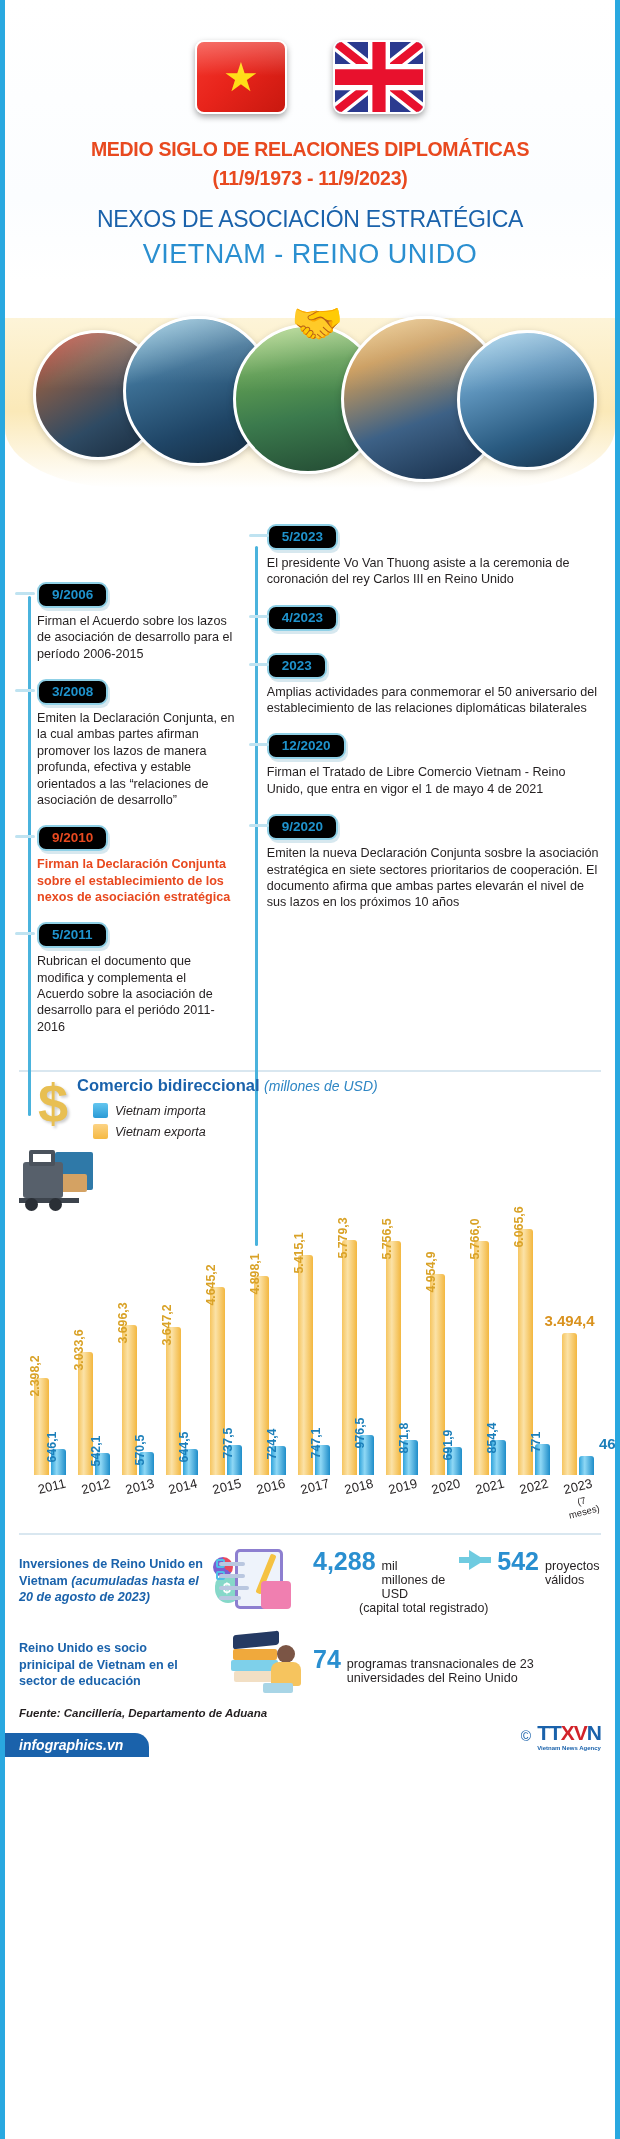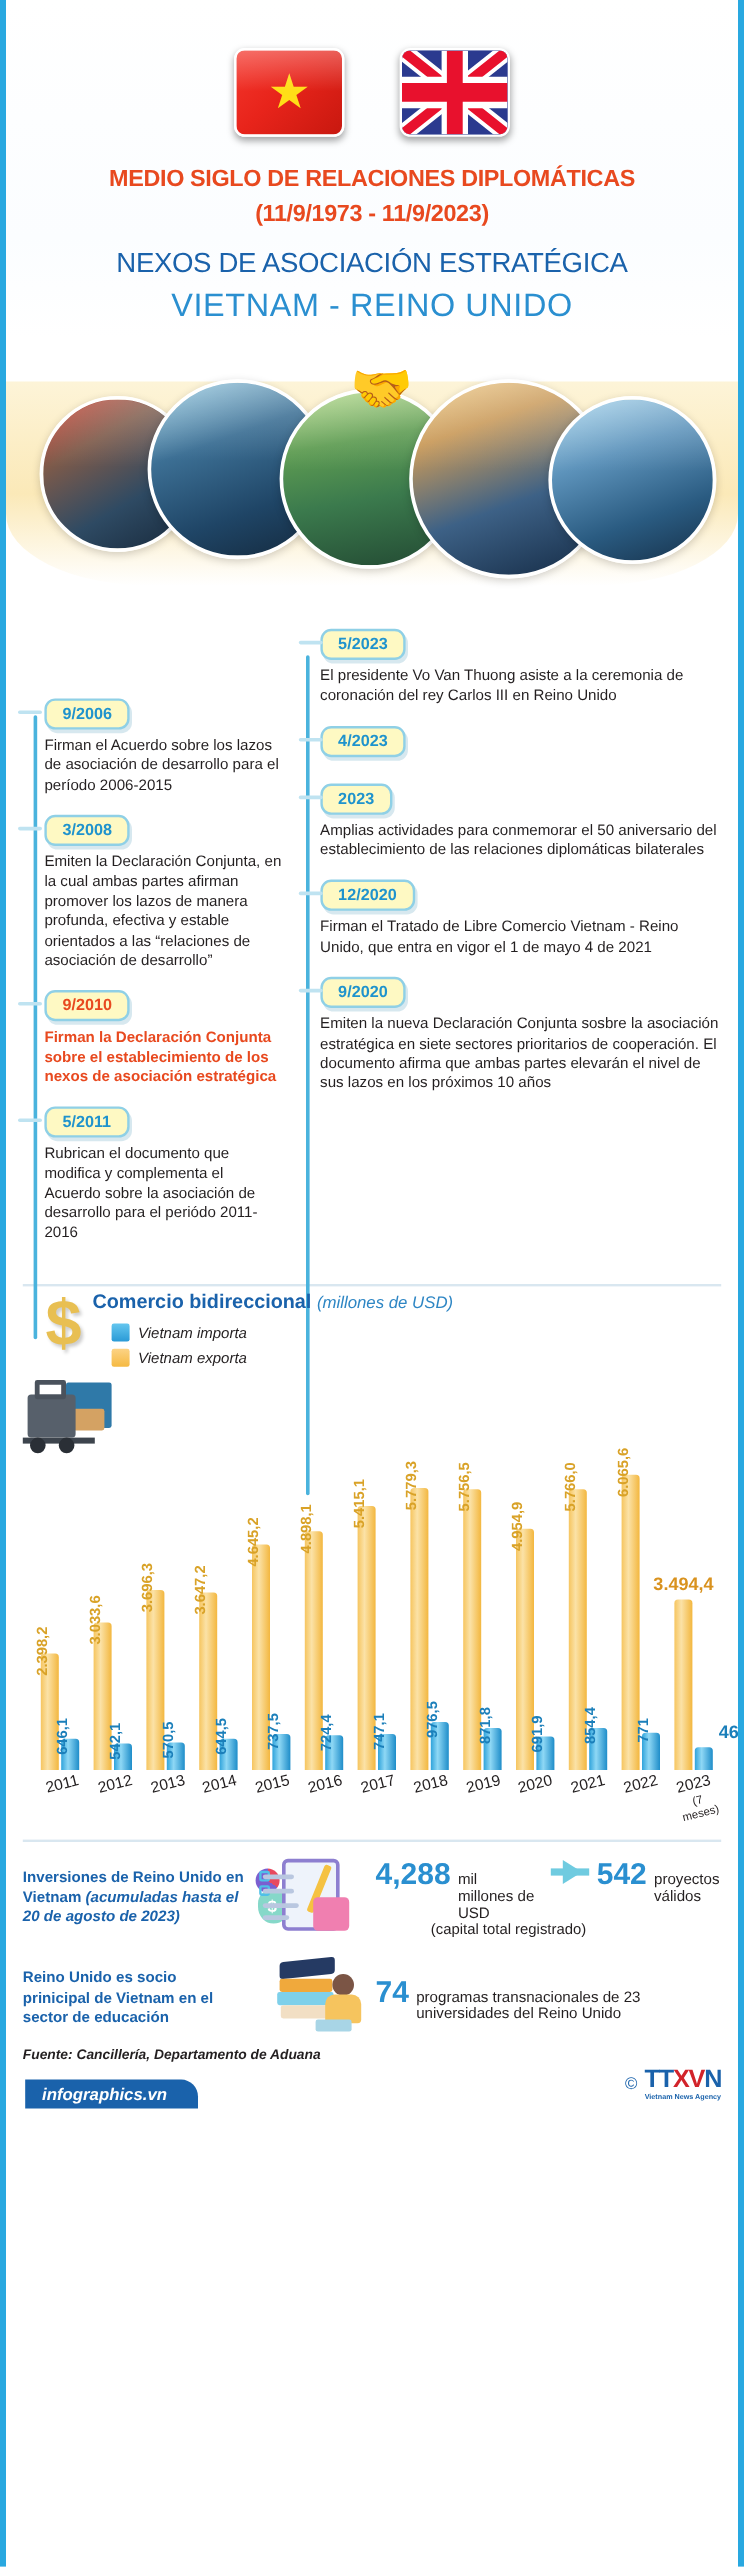--- a/index.html
+++ b/index.html
@@ -132,21 +132,21 @@
     border-radius: 2px;
   }
   .tl-line-left  { left: 9px;  top: 72px;  height: 520px; }
   .tl-line-right { left: 10px; top: 22px;  height: 700px; }
 
   .tl-item { margin-bottom: 17px; position: relative; }
   .tl-chip {
     display: inline-block;
     border: 2px solid #8fd0e6;
     border-radius: 9px;
-    background: #fef9c3;
+    background: #000000;
     padding: 3px 13px 4px;
     font-weight: bold;
     font-size: 13.5px;
     color: #1f93cd;
     box-shadow: 2px 3px 0 rgba(140,190,210,.35);
     margin-bottom: 5px;
   }
   .tl-chip.orange { color: #e8491f; }
   .tl-text {
     font-size: 12.6px;
@@ -303,21 +303,21 @@
     font-style: italic;
     font-weight: bold;
     color: #231f20;
   }
   .footer {
     position: relative;
     height: 34px;
     margin-top: 4px;
   }
   .footer-tag {
-    position:absolute; left: 16px; bottom: 0;
+    position:absolute; left: 0; bottom: 0;
     background: #1a62ab; color:#fff;
     font-size: 14px; font-weight: bold; font-style: italic;
     padding: 4px 26px 4px 14px;
     border-radius: 0 14px 0 0;
   }
   .ttxvn {
     position:absolute; right: 14px; bottom: 6px;
     display:flex; align-items:center; gap:6px;
   }
   .ttxvn .c { font-size: 14px; color:#1a62ab; }

